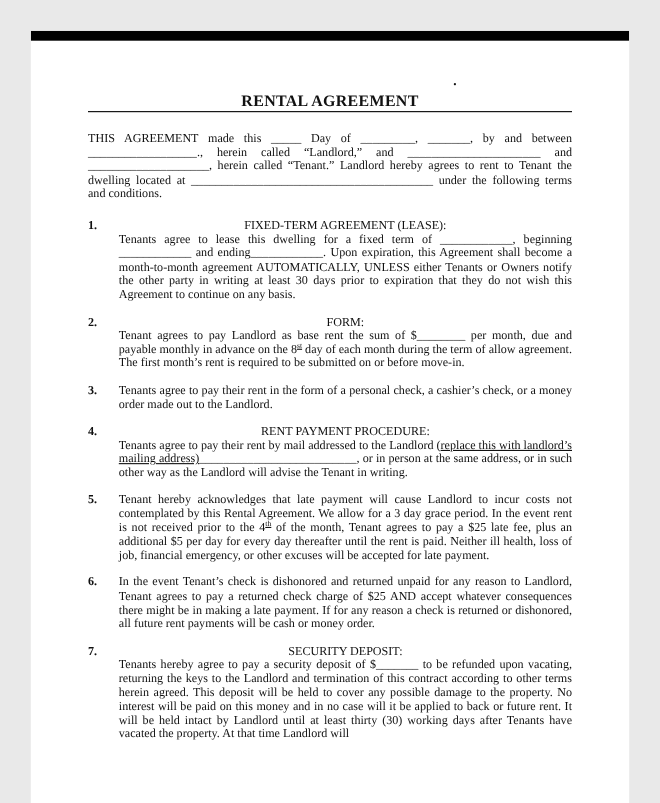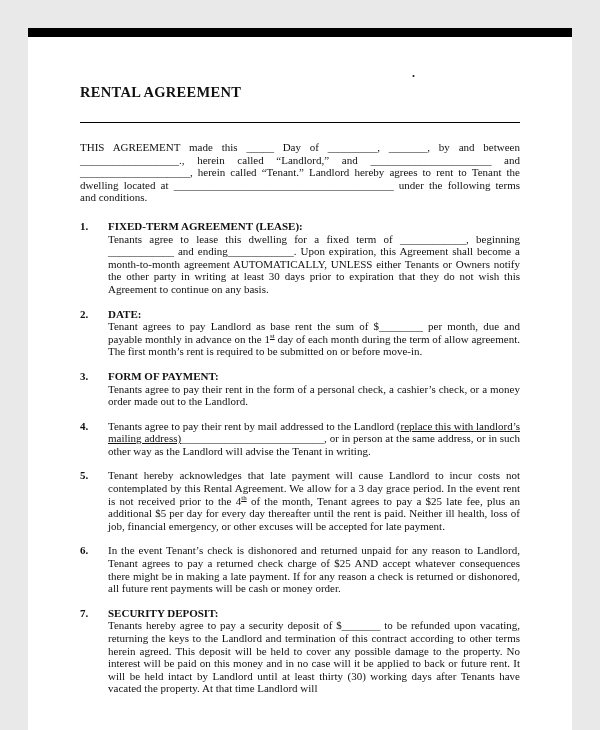--- a/index.html
+++ b/index.html
@@ -39,22 +39,22 @@
     height: 44px;
   }
   .dot {
     position: absolute;
     right: 105px;
     bottom: 0;
     font-size: 12px;
     font-weight: bold;
   }
   .title-block {
-    text-align: left;
-    padding-bottom: 21px;
+    text-align: center;
+    padding-bottom: 0;
     border-bottom: 1px solid #000;
     margin-top: 2px;
   }
   .title {
     font-weight: bold;
     font-size: 14.5px;
     letter-spacing: 0.3px;
   }
   .intro {
     margin: 18px 0 0 0;
@@ -74,21 +74,22 @@
   .num {
     flex: none;
     width: 28px;
     font-weight: bold;
   }
   .sec-col {
     flex: 1;
     min-width: 0;
   }
   .sec-heading {
-    font-weight: bold;
+    font-weight: normal;
+    text-align: center;
   }
   .sec-text {
     text-align: justify;
   }
   .u { text-decoration: underline; }
   .sup {
     vertical-align: super;
     font-size: 7px;
     line-height: 0;
     text-decoration: underline;
@@ -113,36 +114,36 @@
     <div class="num">1.</div>
     <div class="sec-col">
       <div class="sec-heading">FIXED-TERM AGREEMENT (LEASE):</div>
       <div class="sec-text"><span>Tenants agree to lease this dwelling for a fixed term of ____________, beginning ____________ and ending____________.  Upon expiration, this Agreement shall become a month-to-month agreement AUTOMATICALLY, UNLESS either Tenants or Owners notify the other party in writing at least 30 days prior to expiration that they do not wish this Agreement to continue on any basis.</span></div>
     </div>
   </div>
 
   <div class="section">
     <div class="num">2.</div>
     <div class="sec-col">
-      <div class="sec-heading">DATE:</div>
-      <div class="sec-text"><span>Tenant agrees to pay Landlord as base rent the sum of $________  per month, due and payable monthly in advance on the 1</span><span class="sup">st</span><span> day of each month during the term of allow agreement.  The first month’s rent is required to be submitted on or before move-in.</span></div>
+      <div class="sec-heading">FORM:</div>
+      <div class="sec-text"><span>Tenant agrees to pay Landlord as base rent the sum of $________  per month, due and payable monthly in advance on the 8</span><span class="sup">st</span><span> day of each month during the term of allow agreement.  The first month’s rent is required to be submitted on or before move-in.</span></div>
     </div>
   </div>
 
   <div class="section">
     <div class="num">3.</div>
     <div class="sec-col">
-      <div class="sec-heading">FORM OF PAYMENT:</div>
       <div class="sec-text"><span>Tenants agree to pay their rent in the form of a personal check, a cashier’s check, or a money order made out to the Landlord.</span></div>
     </div>
   </div>
 
   <div class="section">
     <div class="num">4.</div>
     <div class="sec-col">
+      <div class="sec-heading">RENT PAYMENT PROCEDURE:</div>
       <div class="sec-text"><span>Tenants agree to pay their rent by mail addressed to the Landlord (</span><span class="u">replace this with landlord’s mailing address)</span><span>__________________________, or in person at the same address, or in such other way as the Landlord will advise the Tenant in writing.</span></div>
     </div>
   </div>
 
   <div class="section">
     <div class="num">5.</div>
     <div class="sec-col">
       <div class="sec-text"><span>Tenant hereby acknowledges that late payment will cause Landlord to incur costs not contemplated by this Rental Agreement.  We allow for a 3 day grace period.  In the event rent is not received prior to the 4</span><span class="sup">th</span><span> of the month, Tenant agrees to pay a $25 late fee, plus an additional $5 per day for every day thereafter until the rent is paid.  Neither ill health, loss of job, financial emergency, or other excuses will be accepted for late payment.</span></div>
     </div>
   </div>

